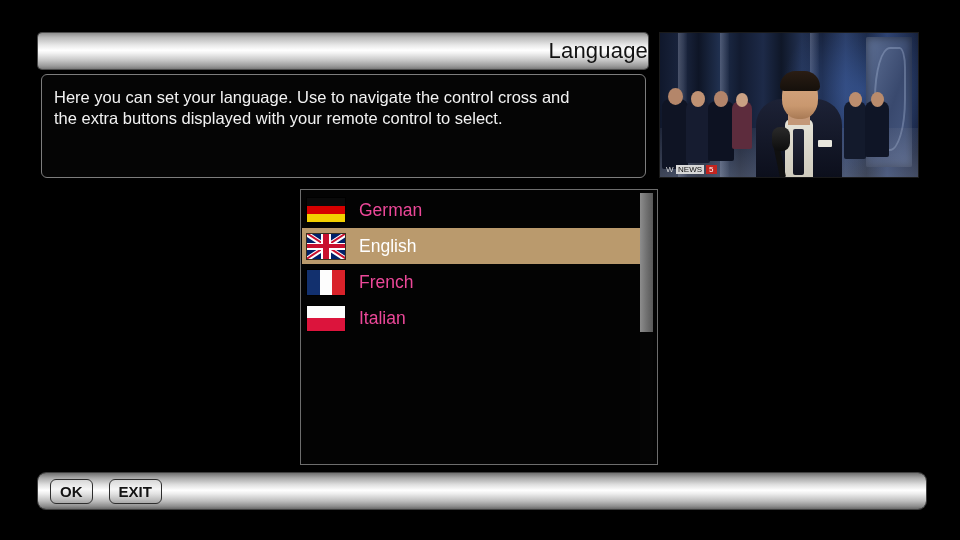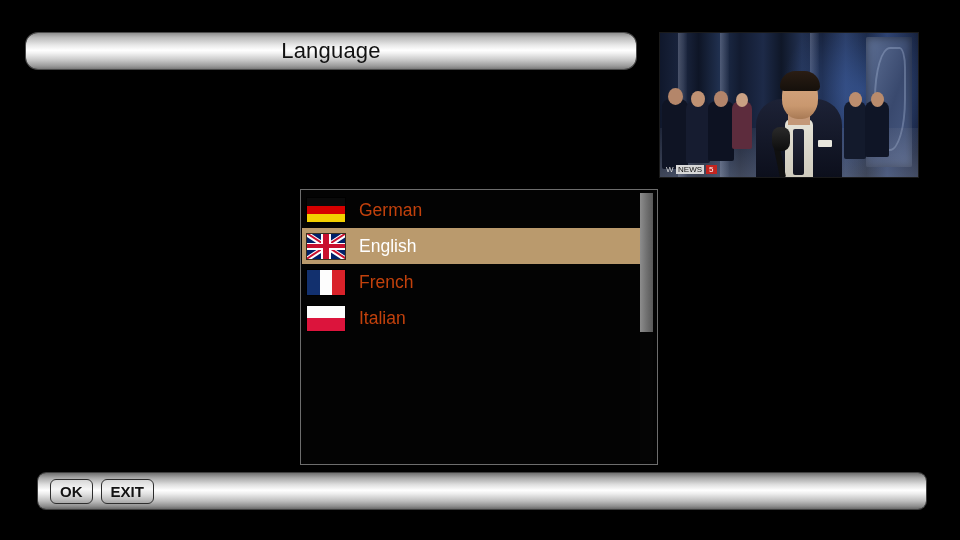--- a/index.html
+++ b/index.html
@@ -11,36 +11,36 @@
   }
   #screen {
     position: relative;
     width: 960px; height: 540px;
     background: #000000;
   }
 
   
   #title-bar {
     position: absolute;
-    left: 26px; top: 33px;
+    left: 38px; top: 33px;
     width: 610px; height: 36px;
-    border-radius: 12px;
+    border-radius: 4px;
     background: linear-gradient(to bottom,
         #8e8e8e 0%,
         #b9b9b9 12%,
         #e9e9e9 34%,
         #ffffff 48%,
         #f2f2f2 56%,
         #c6c6c6 76%,
         #9a9a9a 92%,
         #7a7a7a 100%);
     box-shadow: 0 0 0 1px #4a4a4a, 0 1px 2px rgba(0,0,0,.8);
     display: flex;
     align-items: center;
-    justify-content: center;
+    justify-content: flex-end;
   }
   #title-text {
     font-size: 22px;
     font-weight: 400;
     color: #121212;
     letter-spacing: .2px;
     font-family: "Liberation Sans", sans-serif;
   }
 
   
@@ -178,21 +178,21 @@
     align-items: center;
     height: 36px;
     padding-left: 5px;
     box-sizing: border-box;
     background: transparent;
   }
   .lang-row.selected { background: #ba9a6d; }
   .lang-label {
     margin-left: 14px;
     font-size: 17.5px;
-    color: #c2410c;
+    color: #ec4899;
     font-family: "Liberation Sans", sans-serif;
   }
   .lang-row.selected .lang-label { color: #ffffff; }
 
   
   .flag {
     position: relative;
     width: 38px; height: 25px;
     overflow: hidden;
     box-shadow: 0 0 0 1px rgba(0,0,0,.7);
@@ -263,21 +263,21 @@
         #ffffff 48%,
         #ededed 58%,
         #bdbdbd 78%,
         #8f8f8f 92%,
         #6a6a6a 100%);
     box-shadow: 0 0 0 1px #3f3f3f;
     display: flex;
     align-items: center;
     padding-left: 12px;
     box-sizing: border-box;
-    gap: 8px;
+    gap: 16px;
   }
   .softkey {
     height: 25px;
     min-width: 42px;
     padding: 0 9px;
     border-radius: 6px;
     border: 1.5px solid #2e2e2e;
     background: linear-gradient(to bottom, #d7d7d7, #f6f6f6 40%, #e2e2e2 60%, #a9a9a9);
     display: flex; align-items: center; justify-content: center;
     font-size: 15px; font-weight: bold; color: #131313;
@@ -287,20 +287,24 @@
 </style>
 </head>
 <body>
 
 <div id="screen">
 
   <div id="title-bar">
     <span id="title-text">Language</span>
   </div>
 
+  <div id="help-box">
+    <div class="help-line">Here you can set your language. Use to navigate the control cross and</div>
+    <div class="help-line">the extra buttons displayed with your remote control to select.</div>
+  </div>
 
   <div id="video-panel">
     <div id="video-inner">
       <div class="vp bg-drape"></div>
       <div class="vp panelcol" style="left:18px;"></div>
       <div class="vp panelcol" style="left:60px;"></div>
       <div class="vp panelcol" style="left:150px;"></div>
       <div class="vp bg-light"></div>
       <div class="vp relief"></div>
       <div class="vp bg-floor"></div>

